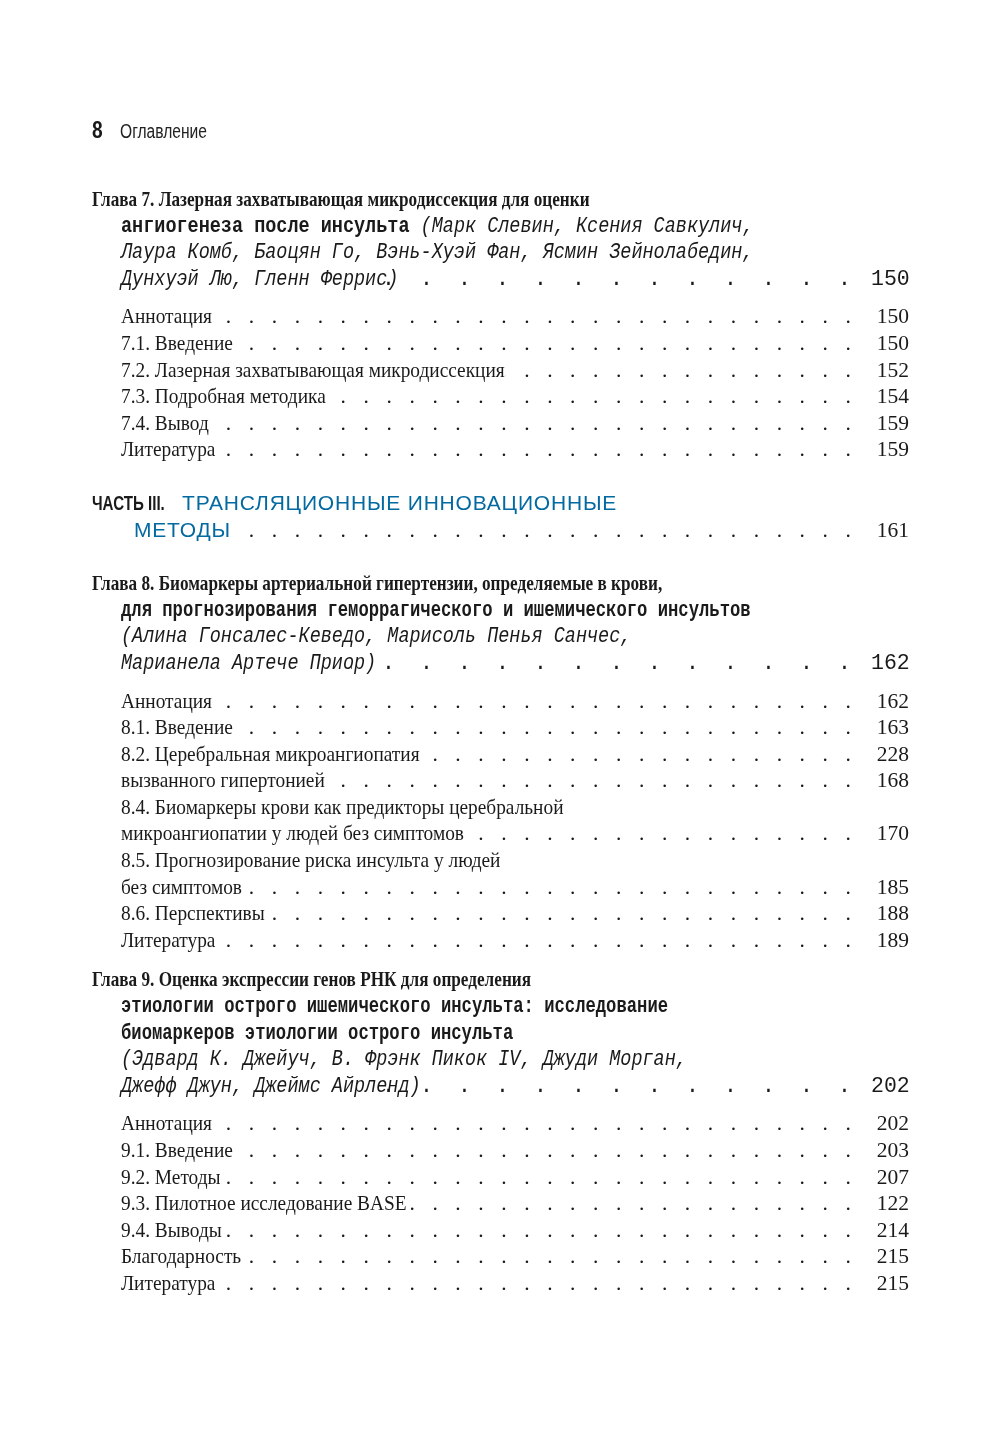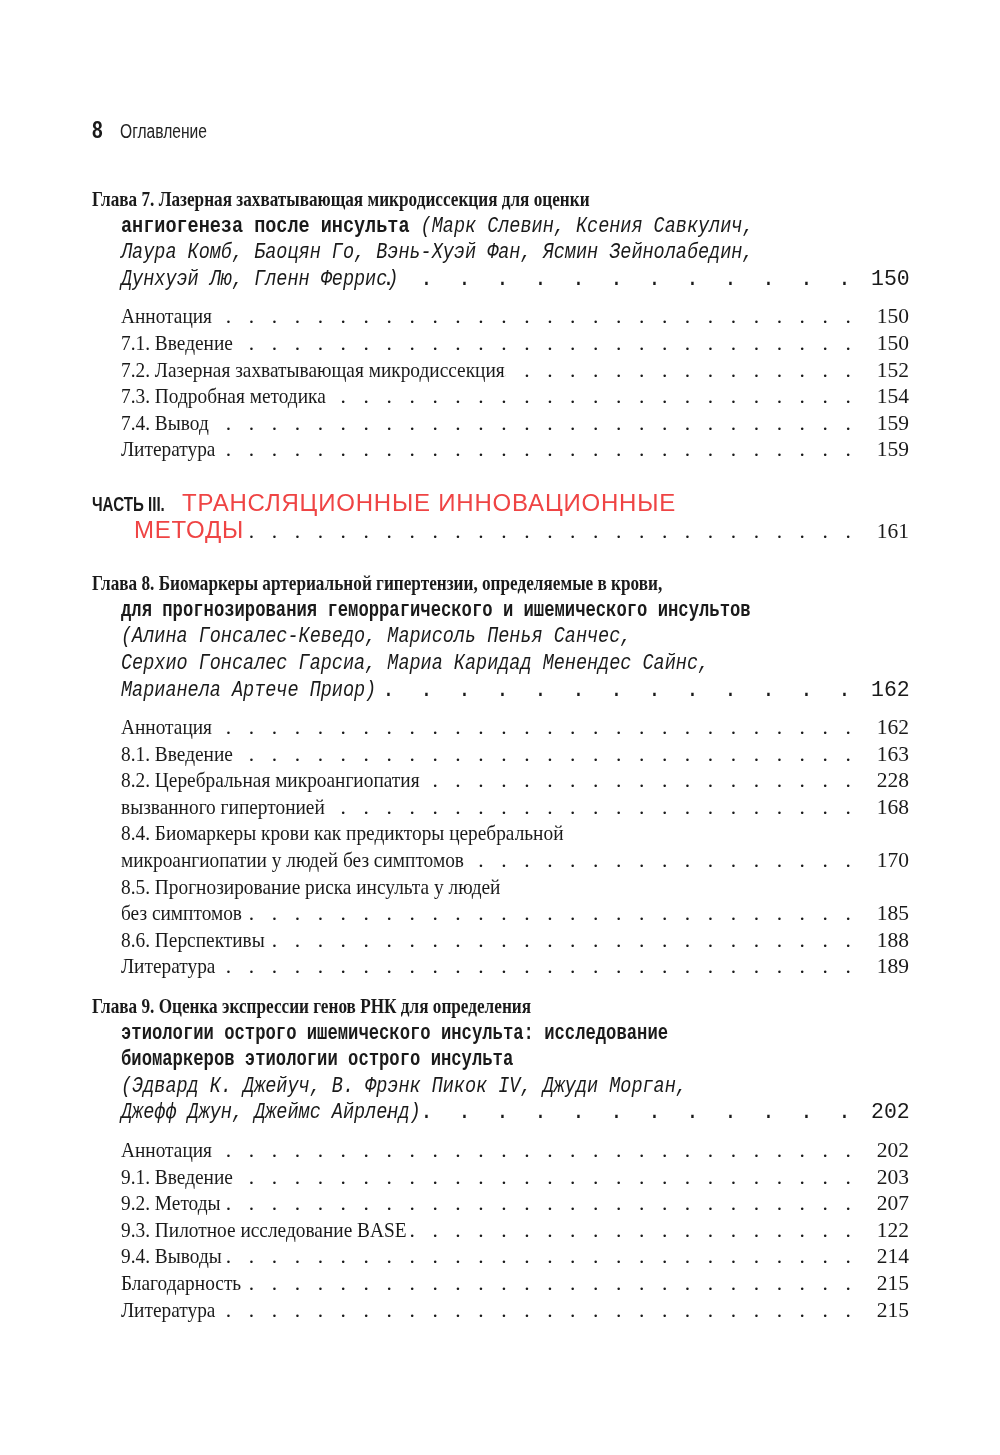--- a/index.html
+++ b/index.html
@@ -111,24 +111,24 @@
       font-family: "Liberation Sans", "DejaVu Sans", sans-serif;
       font-weight: bold;
       display: inline-block;
       transform: scaleX(0.72);
       transform-origin: left;
       font-size: 21px;
       width: 90px;
     }
     .part-title {
       font-family: "Liberation Sans", "DejaVu Sans", sans-serif;
-      font-size: 24px;
+      font-size: 21px;
       letter-spacing: 0.8px;
       font-weight: normal;
-      color: #ef4444;
+      color: #0369a1;
     }
     .sub-cond {
       display: inline-block;
       transform: scaleX(0.9);
       transform-origin: left;
     }
   </style>
 </head>
 <body>
 
@@ -197,21 +197,20 @@
         <span class="page-num">161</span>
       </div>
     </div>
 
     <div class="gap-part"></div>
 
     <div>
       <div class="line"><span class="bold-cond" style="margin-right: -142.559px;">Глава 8. Биомаркеры артериальной гипертензии, определяемые в крови,</span></div>
       <div class="line indent1"><span class="bold-cond" style="margin-right: -131.887px;">для прогнозирования геморрагического и ишемического инсультов</span></div>
       <div class="line indent1"><span class="cond ital" style="margin-right: -63.5863px;">(Алина Гонсалес-Кеведо, Марисоль Пенья Санчес,</span></div>
-      <div class="line indent1"><span class="cond ital" style="margin-right: -75.2369px;">Серхио Гонсалес Гарсиа, Мариа Каридад Менендес Сайнс,</span></div>
       <div class="line indent1 leader-row">
         <span class="label"><span class="cond ital" style="width: 268px; margin-right: -37.52px;">Марианела Артече Приор)</span></span>
         <span class="dots">. . . . . . . . . . . . . . . . . . . . . . . . . . . . . . . . . . . . . . . . . . . . . . . . . . . . . . . . . . . . . . . . . . . . . . . . . . . . . . . . . . . . . . . . . . . . . . . . . . . . . . . . . . . . . .</span>
         <span class="page-num">162</span>
       </div>
 
       <div class="gap-small"></div>
 
       <div class="line indent-section leader-row">
         <span class="label"><span class="sub-cond" style="margin-right: -10.1109px;">Аннотация</span></span>

